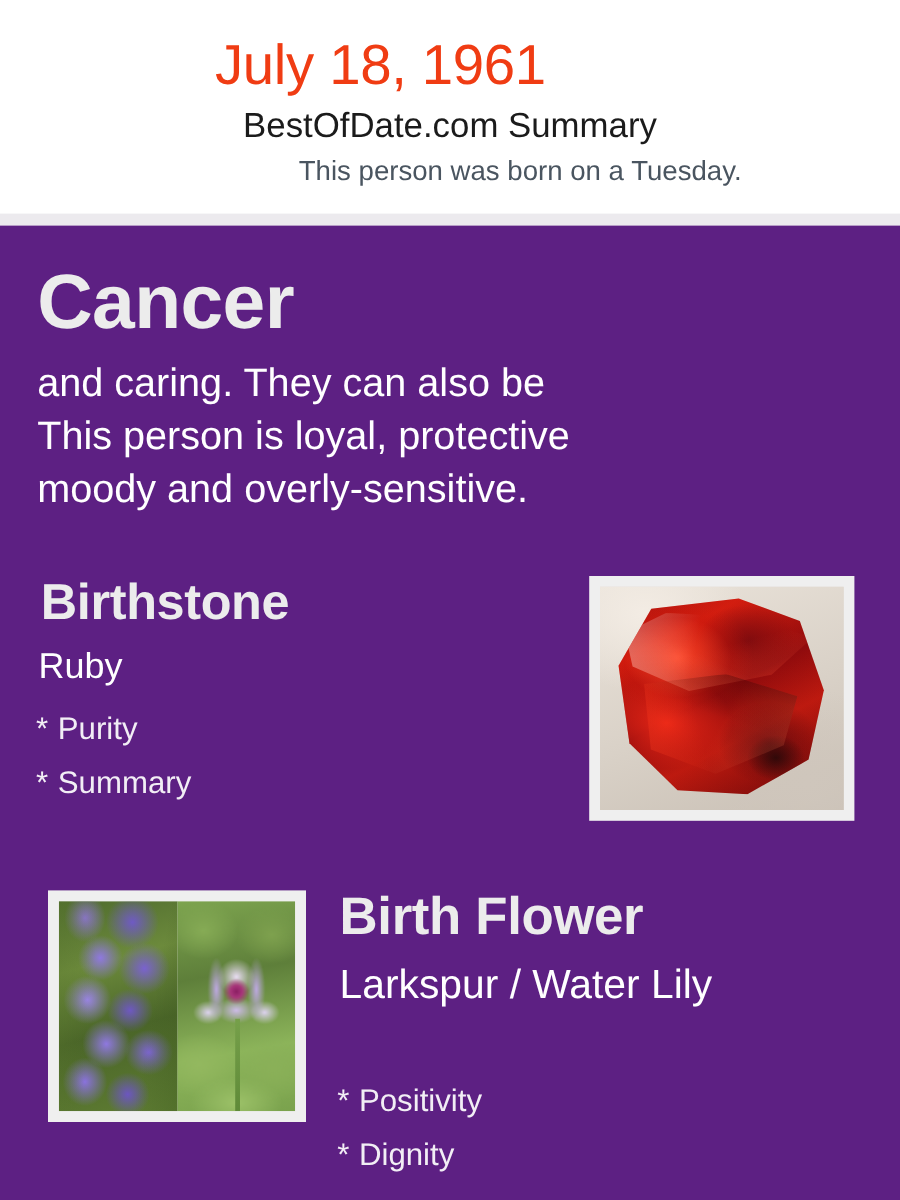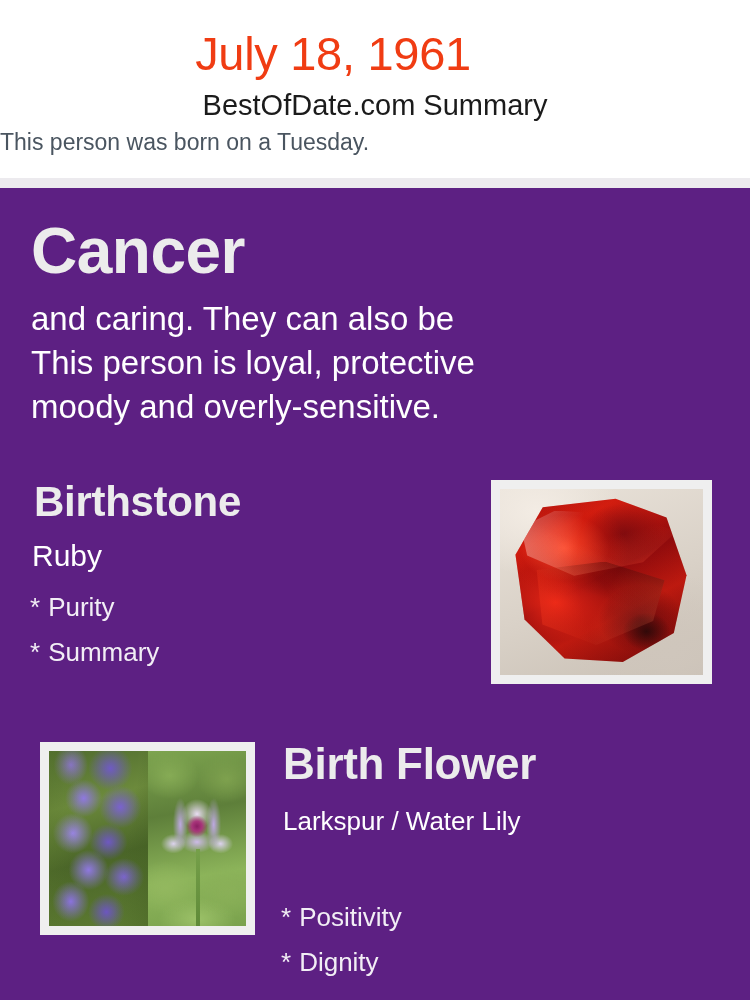--- a/index.html
+++ b/index.html
@@ -37,40 +37,39 @@
     left: 0;
     top: 27px;
     width: 634px;
     text-align: center;
     font-size: 47px;
     line-height: 54px;
     font-weight: 400;
     color: #f03c13;
     letter-spacing: -0.3px;
     white-space: nowrap;
-    padding-left: 16px;
   }
   .header-site {
     position: absolute;
     left: 0;
     top: 88px;
     width: 750px;
     text-align: center;
     font-size: 29px;
     line-height: 34px;
     font-weight: 400;
     color: #1b1b1b;
     white-space: nowrap;
   }
   .header-sub {
     position: absolute;
     left: 0;
     top: 128px;
     width: 618px;
-    text-align: left;
+    text-align: right;
     font-size: 23px;
     line-height: 28px;
     font-weight: 400;
     color: #4a5560;
     white-space: nowrap;
   }
   .header-rule {
     position: absolute;
     left: 0;
     top: 178px;
@@ -233,21 +232,21 @@
     line-height: 52px;
     font-weight: bold;
     color: #ececec;
     letter-spacing: -0.3px;
     white-space: nowrap;
   }
   .flower-name {
     position: absolute;
     left: 283px;
     top: 800px;
-    font-size: 26px;
+    font-size: 34px;
     line-height: 42px;
     font-weight: 400;
     color: #ffffff;
     white-space: nowrap;
   }
   .flower-traits {
     position: absolute;
     left: 281px;
     top: 856px;
     width: 420px;

